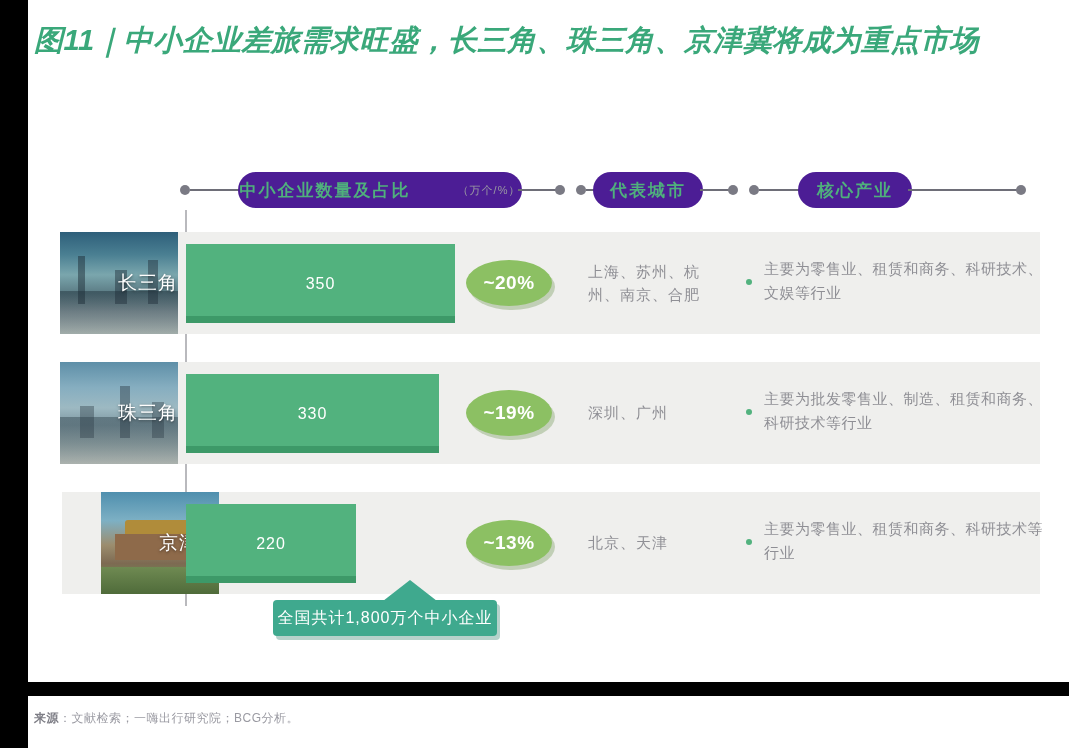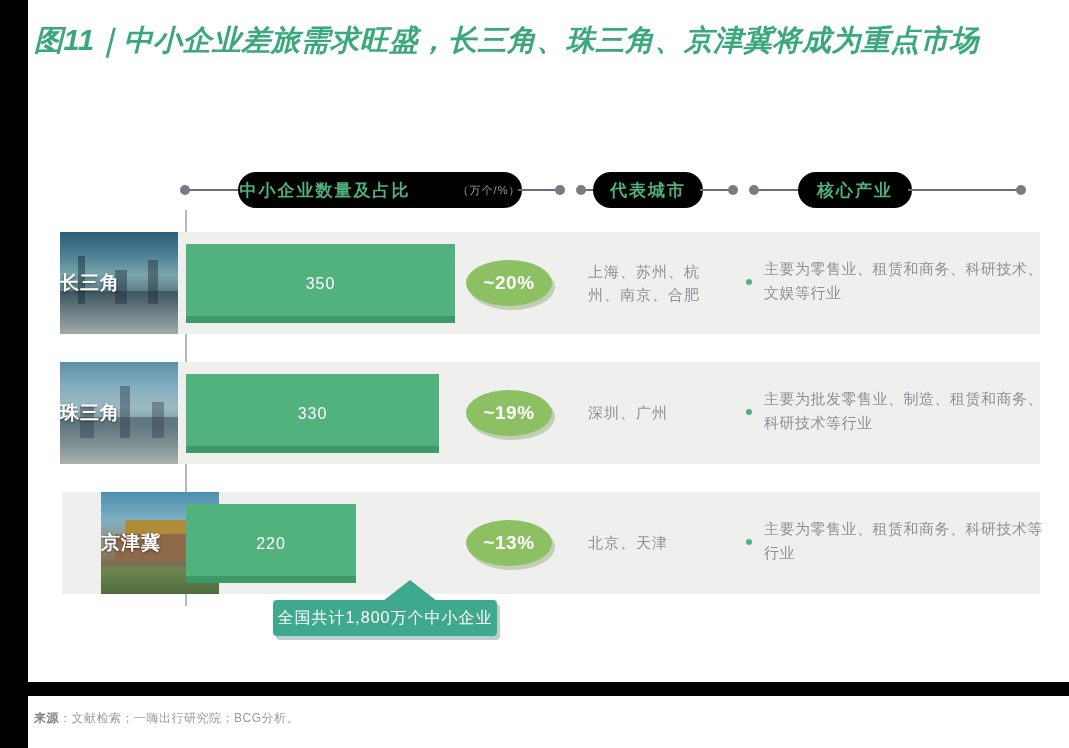--- a/index.html
+++ b/index.html
@@ -33,21 +33,21 @@
   .rail { position: absolute; left: 0; top: 24px; width: 1041px; height: 36px; }
   .rail-line {
     position: absolute; top: 17px; height: 2px; background: #6e6e78;
   }
   .rail-dot {
     position: absolute; top: 13px; width: 10px; height: 10px;
     border-radius: 50%; background: #7a7a84;
   }
   .pill {
     position: absolute; top: 0; height: 36px; border-radius: 18px;
-    background: #000000; display: flex; align-items: center; justify-content: center;
+    background: #4c1d95; display: flex; align-items: center; justify-content: center;
     padding: 0 16px; white-space: nowrap; gap: 44px;
   }
   .pill .pill-main {
     font-size: 17px; font-weight: bold; color: #4fb07c; letter-spacing: 2px;
   }
   .pill .pill-unit {
     font-size: 11px; color: #9a9aa2; letter-spacing: 1px; margin-left: 3px;
   }
 
   
@@ -61,21 +61,21 @@
   .row-band {
     position: absolute; left: 34px; top: 0; width: 978px; height: 102px;
     background: #efefed;
   }
   .thumb {
     position: absolute; left: 32px; top: 0; width: 118px; height: 102px;
     overflow: hidden;
   }
   .thumb-label {
     position: absolute; left: 0; right: 0; top: 50%; transform: translateY(-50%);
-    text-align: left; color: #ffffff; font-size: 19px; font-weight: bold;
+    text-align: right; color: #ffffff; font-size: 19px; font-weight: normal;
     letter-spacing: 1px; text-shadow: 0 1px 3px rgba(0,0,0,.55);
   }
   .bar {
     position: absolute; left: 158px; top: 12px; height: 79px;
     background: #52b27e;
   }
   .bar-foot {
     position: absolute; left: 0; bottom: 0; width: 100%; height: 7px;
     background: #3d9968;
   }

